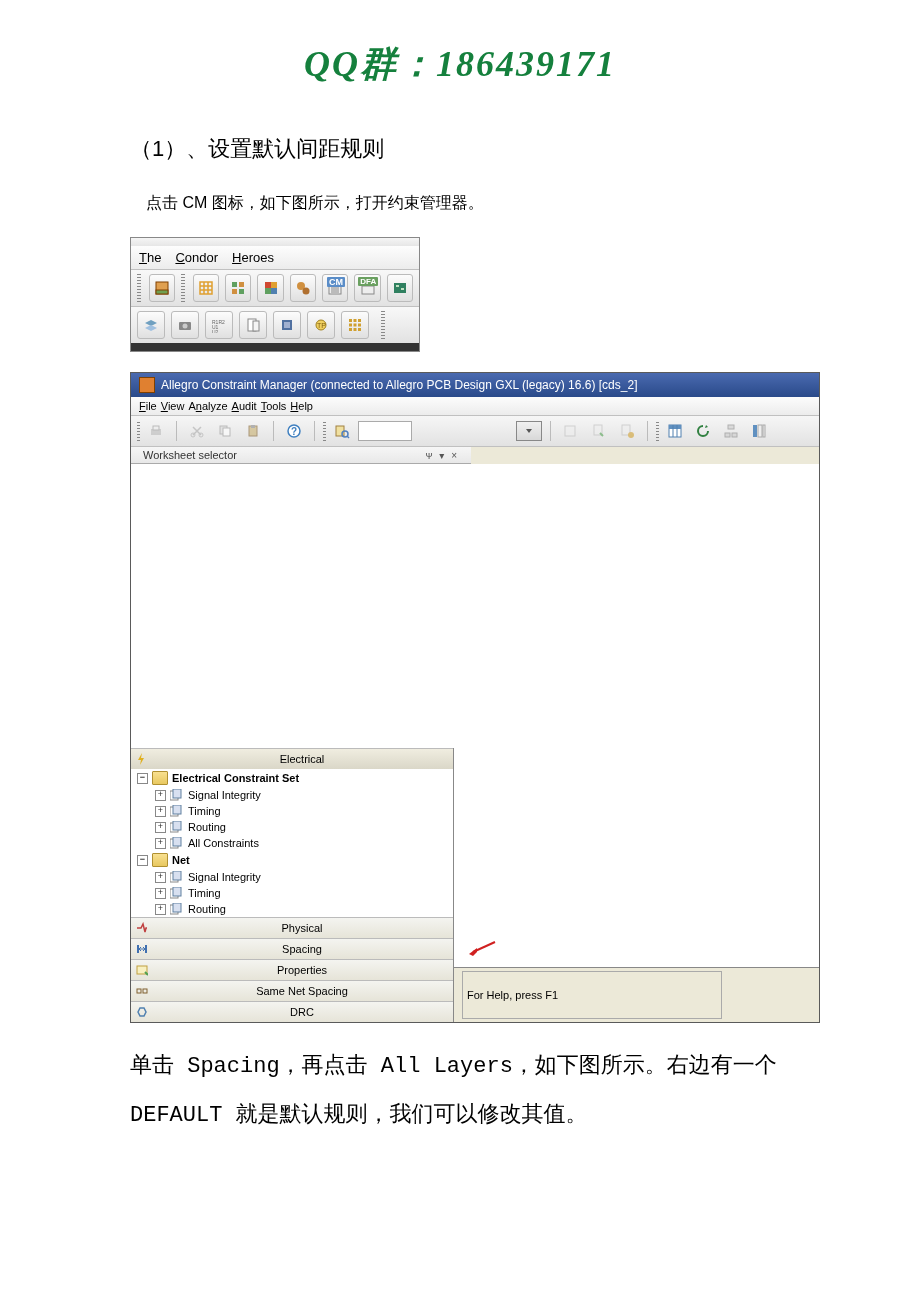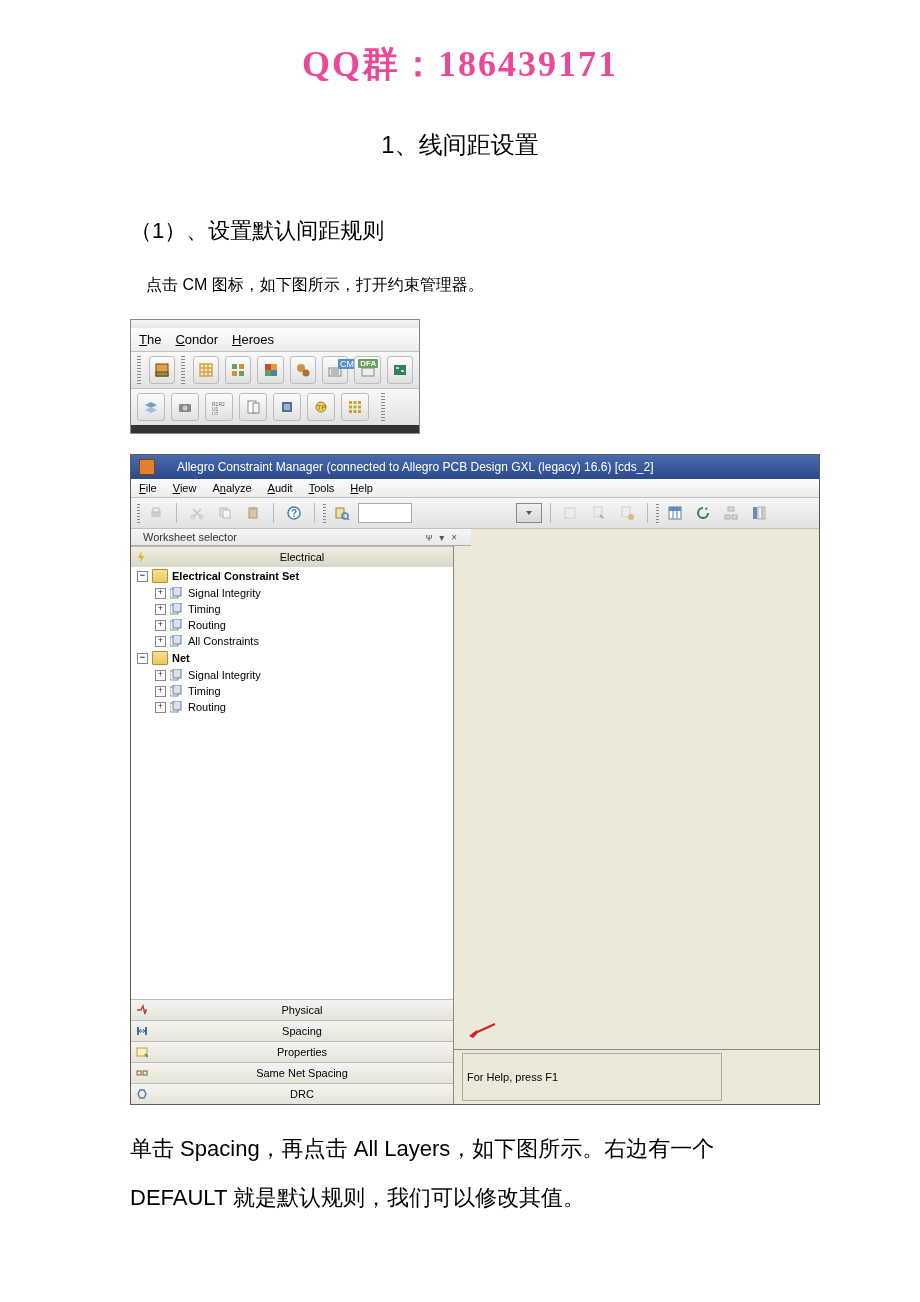--- a/index.html
+++ b/index.html
@@ -8,24 +8,25 @@
     background: #ffffff;
     width: 920px;
     font-family: "Microsoft YaHei", SimSun, sans-serif;
     color: #000;
   }
   .page {
     padding: 30px 130px 40px 130px;
   }
   .qq-header {
     text-align: center;
-    color: #ec4899;
+    color: #15803d;
     font-family: "KaiTi", "STKaiti", serif;
     font-size: 36px;
     font-weight: bold;
+    font-style: italic;
     letter-spacing: 2px;
     margin: 10px 0 40px 0;
   }
   .section-title {
     text-align: center;
     font-size: 24px;
     margin: 20px 0 50px 0;
   }
   .subsection {
     font-size: 22px;
@@ -35,20 +36,21 @@
   .body-text {
     font-size: 16px;
     margin: 10px 0 20px 0;
     line-height: 1.8;
     text-indent: 1em;
   }
   .footer-text {
     font-size: 22px;
     margin: 20px 0;
     line-height: 2.2;
+    font-family: Liberation Mono, monospace;
   }
 
   
   .app-toolbar {
     position: relative;
     width: 288px;
     margin: 10px 0 20px 0;
     border: 1px solid #888;
     background: linear-gradient(#3b5aa0, #2c4682);
   }
@@ -86,23 +88,23 @@
     border-radius: 3px;
     display: flex;
     align-items: center;
     justify-content: center;
     font-size: 14px;
   }
   .tb-btn.orange svg { fill: #e08030; stroke: #804000; }
   .cm-label {
     position: absolute;
     font-size: 9px;
-    font-weight: normal;
+    font-weight: bold;
     top: 2px;
-    left: 15px;
+    left: 4px;
     color: #fff;
     background: #5a8dc8;
     padding: 0 2px;
     border-radius: 1px;
   }
   .cm-btn { position: relative; }
   .dfa-label {
     position: absolute;
     font-size: 8px;
     font-weight: bold;
@@ -128,33 +130,33 @@
     font-size: 11px;
     background: #ece9d8;
   }
   .cm-titlebar {
     background: linear-gradient(#4a6ab0, #2a4a8a);
     color: #fff;
     padding: 4px 8px;
     font-size: 12px;
     display: flex;
     align-items: center;
-    gap: 22px;
+    gap: 6px;
   }
   .cm-titlebar .app-icon {
     width: 14px; height: 14px;
     background: #e08030;
     border: 1px solid #804000;
   }
   .cm-menubar {
     background: linear-gradient(#fcfcfc, #ececec);
     padding: 3px 8px;
     border-bottom: 1px solid #c0c0c0;
     display: flex;
-    gap: 16px;
+    gap: 4px;
     color: #000;
   }
   .cm-menubar span u { text-decoration: underline; }
   .cm-iconbar {
     background: linear-gradient(#f6f6f6, #e2e2e2);
     padding: 3px 6px;
     border-bottom: 1px solid #c0c0c0;
     display: flex;
     align-items: center;
     gap: 4px;
@@ -194,20 +196,21 @@
     color: #333;
     display: flex;
     justify-content: space-between;
     align-items: center;
   }
   .cm-ws-ctrl { font-size: 10px; color: #555; letter-spacing: 2px; }
   .cm-body {
     display: flex;
     height: 558px;
     background: #fff;
+    align-items: flex-end;
   }
   .cm-sidebar {
     width: 322px;
     border-right: 1px solid #888;
     display: flex;
     flex-direction: column;
     background: #fff;
   }
   .tab-btn {
     background: linear-gradient(#f4f4f0, #e6e4d8);
@@ -306,21 +309,20 @@
     min-width: 250px;
   }
 </style>
 </head>
 <body>
 
 <div class="page">
 
   <div class="qq-header">QQ群：186439171</div>
 
-  <div class="section-title">1、线间距设置</div>
 
   <div class="subsection">（1）、设置默认间距规则</div>
 
   <div class="body-text">点击 CM 图标，如下图所示，打开约束管理器。</div>
 
   <div class="app-toolbar">
     <div class="tb-title"></div>
     <div class="tb-menu">
       <span><u>T</u><span></span>he</span>
       <span><u>C</u>ondor</span>

